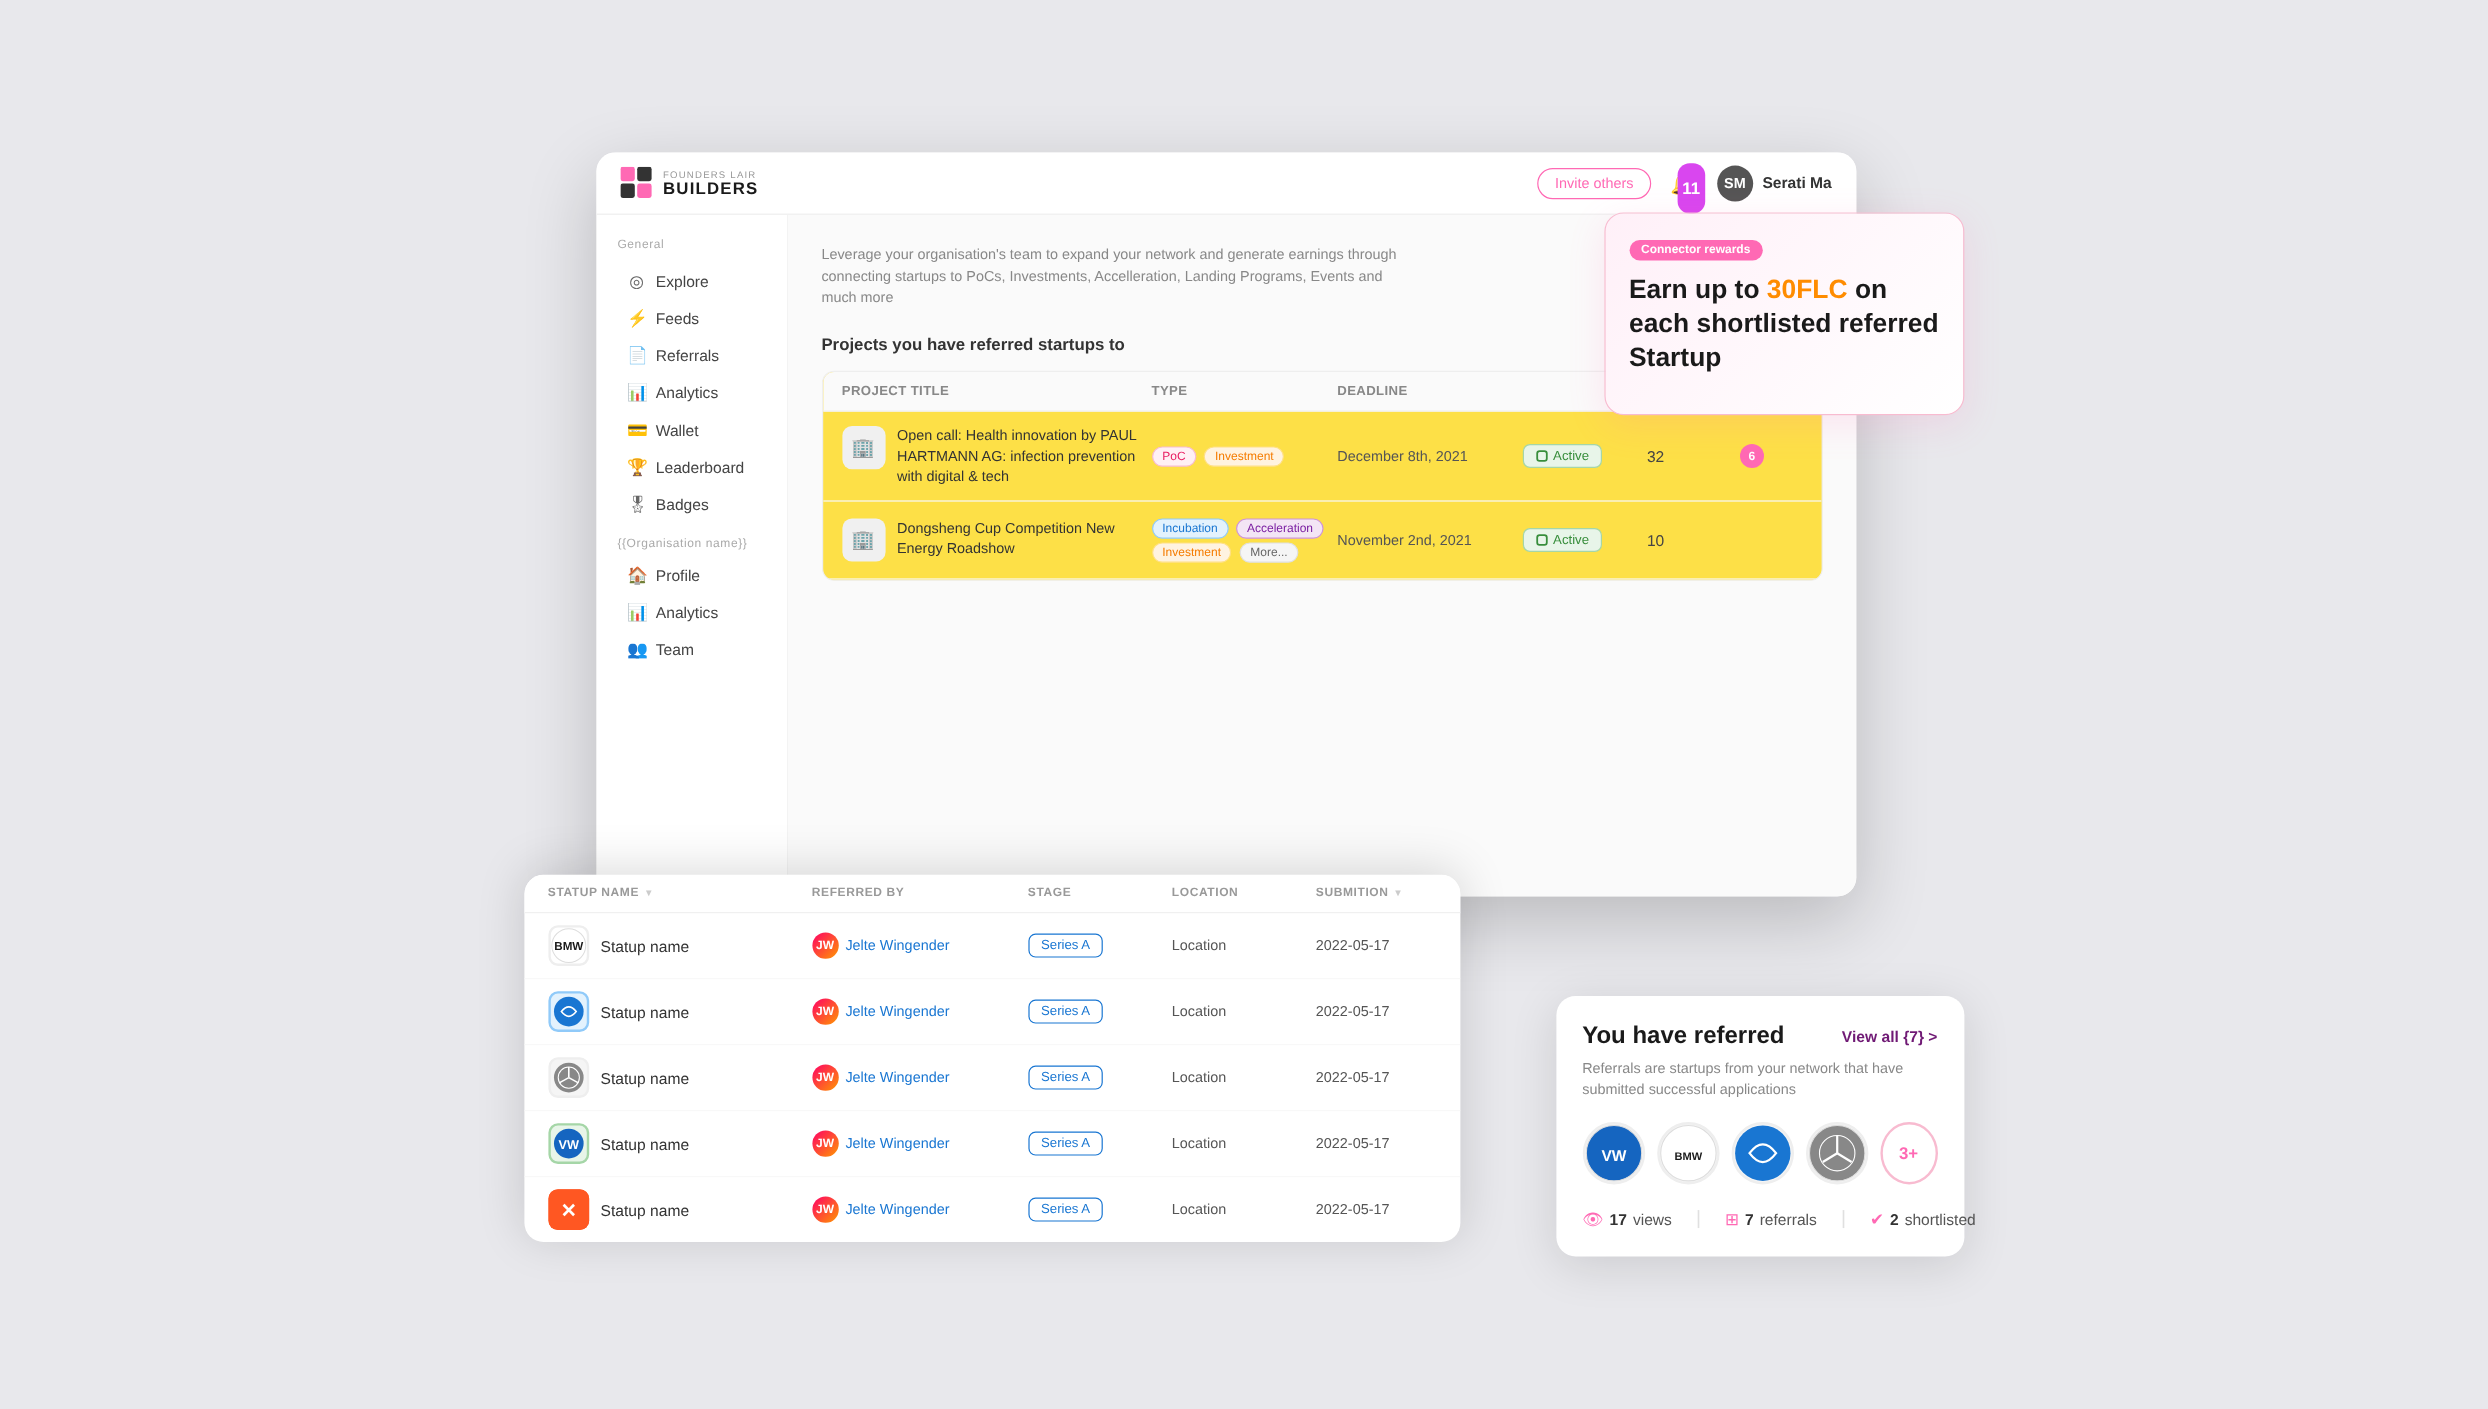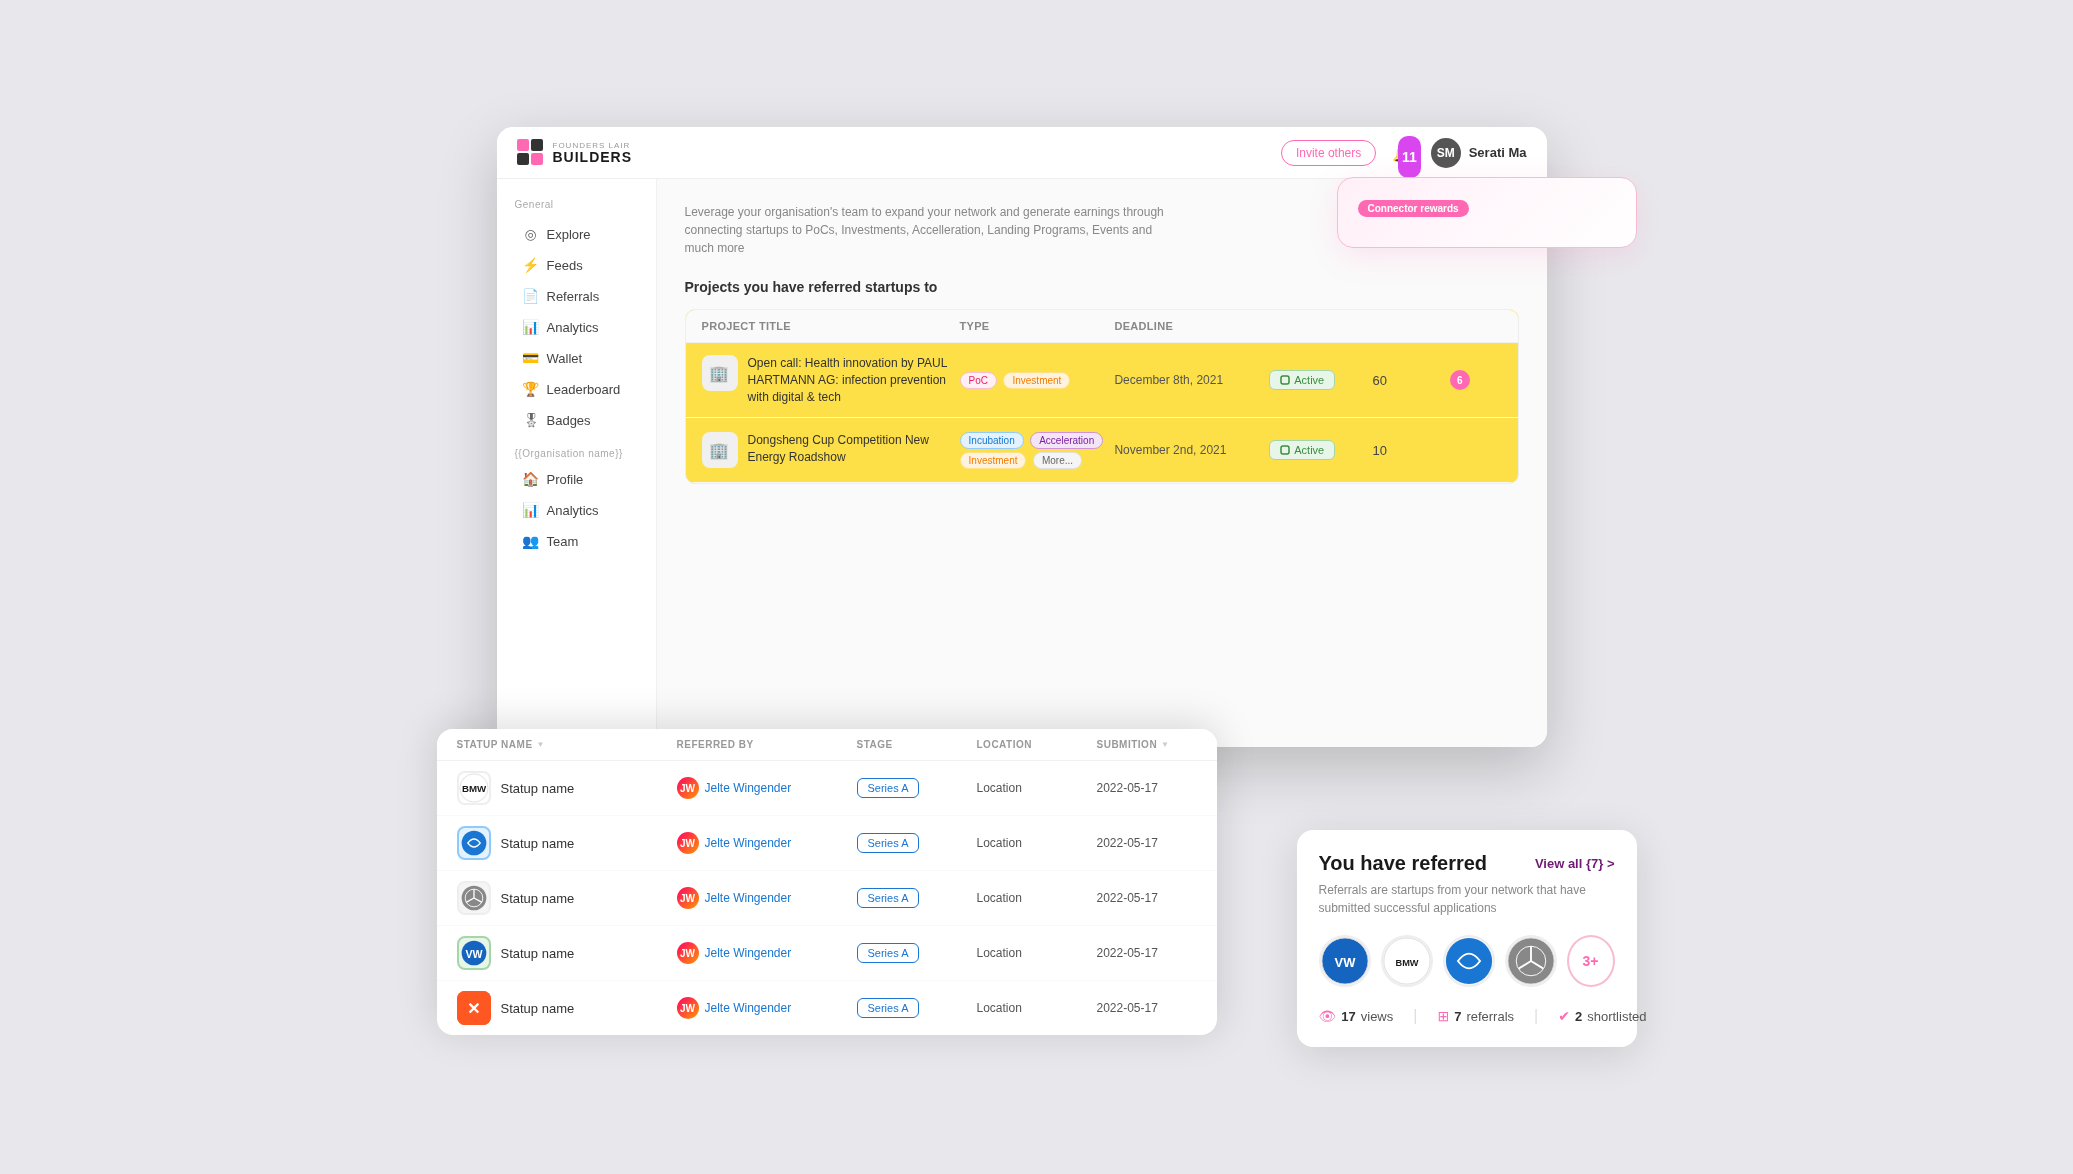--- a/index.html
+++ b/index.html
@@ -677,21 +677,21 @@
             </div>
             <div class="deadline-text">December 8th, 2021</div>
             <div>
               <span class="status-badge">
                 <svg width="10" height="10" viewBox="0 0 10 10">
                     <rect x="1" y="1" width="8" height="8" rx="2" fill="none" stroke="#388e3c" stroke-width="1.5"></rect>
                   </svg>
                 <span>Active</span>
               </span>
             </div>
-            <div class="count-cell">60</div>
+            <div class="count-cell">32</div>
             <div>
               <span class="notif-count">6</span>
             </div>
           </div>
 
           <div class="table-row">
             <div class="project-title-cell">
               <div class="project-icon">🏢</div>
               <span class="project-name">Dongsheng Cup Competition New Energy Roadshow</span>
             </div>
@@ -714,20 +714,23 @@
             <div class="count-cell">10</div>
             <div></div>
           </div>
         </div>
       </div>
     </div>
   </div>
 
   <div class="connector-rewards-panel">
     <div class="connector-badge">Connector rewards</div>
+    <div class="rewards-title">
+      <span>Earn up to </span><span class="rewards-amount">30FLC</span><span> on each shortlisted referred Startup</span>
+    </div>
   </div>
 
   <div class="bottom-overlay">
     <div class="bottom-table-header">
       <div class="bottom-header-cell">
         <span>STATUP NAME</span> 
           <span class="sort-arrow">▼</span>
       </div>
       <div class="bottom-header-cell">
         <span>REFERRED BY</span>

